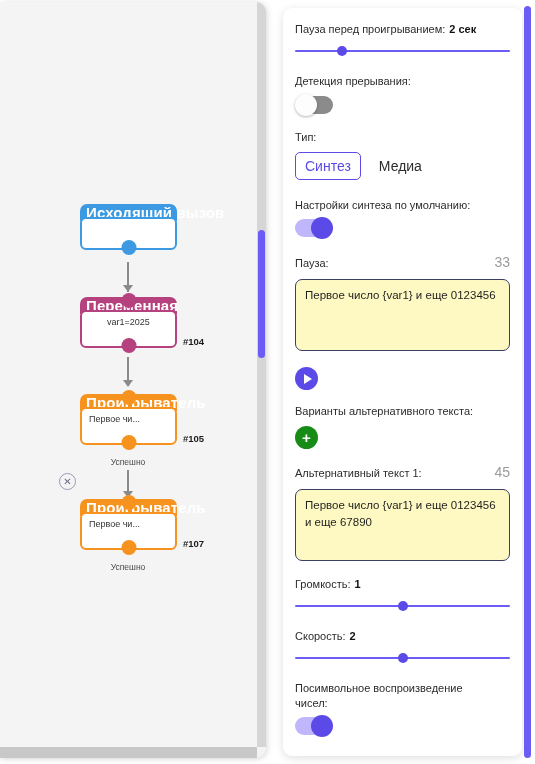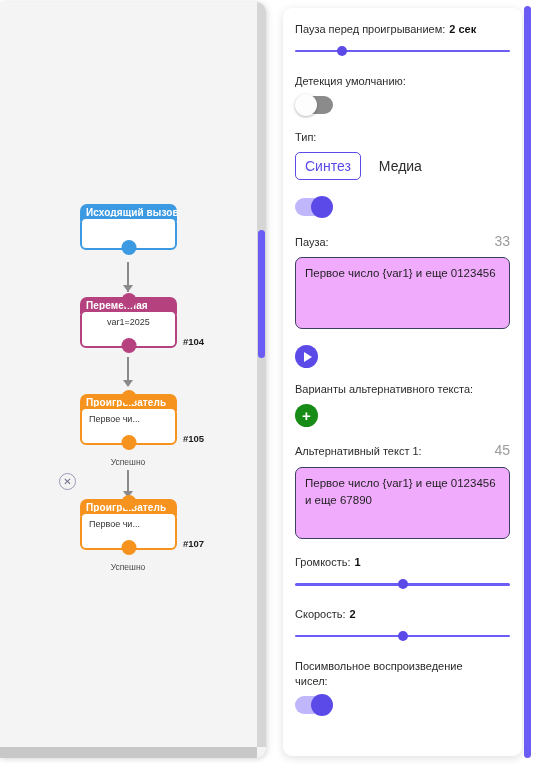--- a/index.html
+++ b/index.html
@@ -34,21 +34,21 @@
   
   .ch-scroll-track {
     position: absolute; left: 0; bottom: 0; height: 11px; width: 257px;
     background: #c8c8c8;
   }
 
   
   .node { position: absolute; width: 97px; }
   .node-head {
     height: 17px; border-radius: 7px 7px 0 0;
-    color: #fff; font-size: 10px; font-weight: bold;
+    color: #fff; font-size: 15px; font-weight: bold;
     display: flex; align-items: center; padding-left: 6px;
     letter-spacing: .1px; white-space: nowrap;
   }
   .node-body {
     background: #fff; border-width: 2px; border-style: solid;
     border-radius: 6px; min-height: 35px;
     display: flex; align-items: center; padding: 4px 7px;
     font-size: 9px; color: #333; position: relative;
     margin-top: -4px;
   }
@@ -140,21 +140,21 @@
   }
   .type-opt.selected {
     color: #5b4ae8; border: 1.5px solid #5b4ae8; border-radius: 5px;
   }
 
   .textarea {
     width: 100%; height: 72px; border: 1px solid #3a3f63;
     border-radius: 7px; padding: 7px 9px;
     font-family: "Liberation Sans", sans-serif;
     font-size: 11.5px; color: #1f1f1f; line-height: 1.45;
-    background: #f0abfc; resize: none; outline: none; margin-bottom: 12px;
+    background: #fef9c3; resize: none; outline: none; margin-bottom: 12px;
     overflow: hidden;
   }
 
   .circle-btn {
     width: 23px; height: 23px; border-radius: 50%;
     display: flex; align-items: center; justify-content: center;
     margin-bottom: 14px;
   }
   .circle-btn.play { background: #5b4ae8; }
   .circle-btn.add { background: #168c16; }
@@ -237,34 +237,35 @@
     
     <div class="row-label">
       <span>Пауза перед проигрыванием:</span><span class="val">2 сек</span>
     </div>
     <div class="slider">
       <div class="track"></div>
       <div class="thumb" style="left:22%;"></div>
     </div>
 
     
-    <div class="row-label">Детекция умолчанию:</div>
+    <div class="row-label">Детекция прерывания:</div>
     <div class="toggle off">
       <div class="bar"></div>
       <div class="knob"></div>
     </div>
 
     
     <div class="row-label">Тип:</div>
     <div class="type-row">
       <div class="type-opt selected">Синтез</div>
       <div class="type-opt">Медиа</div>
     </div>
 
     
+    <div class="row-label">Настройки синтеза по умолчанию:</div>
     <div class="toggle on">
       <div class="bar"></div>
       <div class="knob"></div>
     </div>
 
     
     <div class="row-label with-count">
       <span>Пауза:</span>
       <span class="count">33</span>
     </div>

